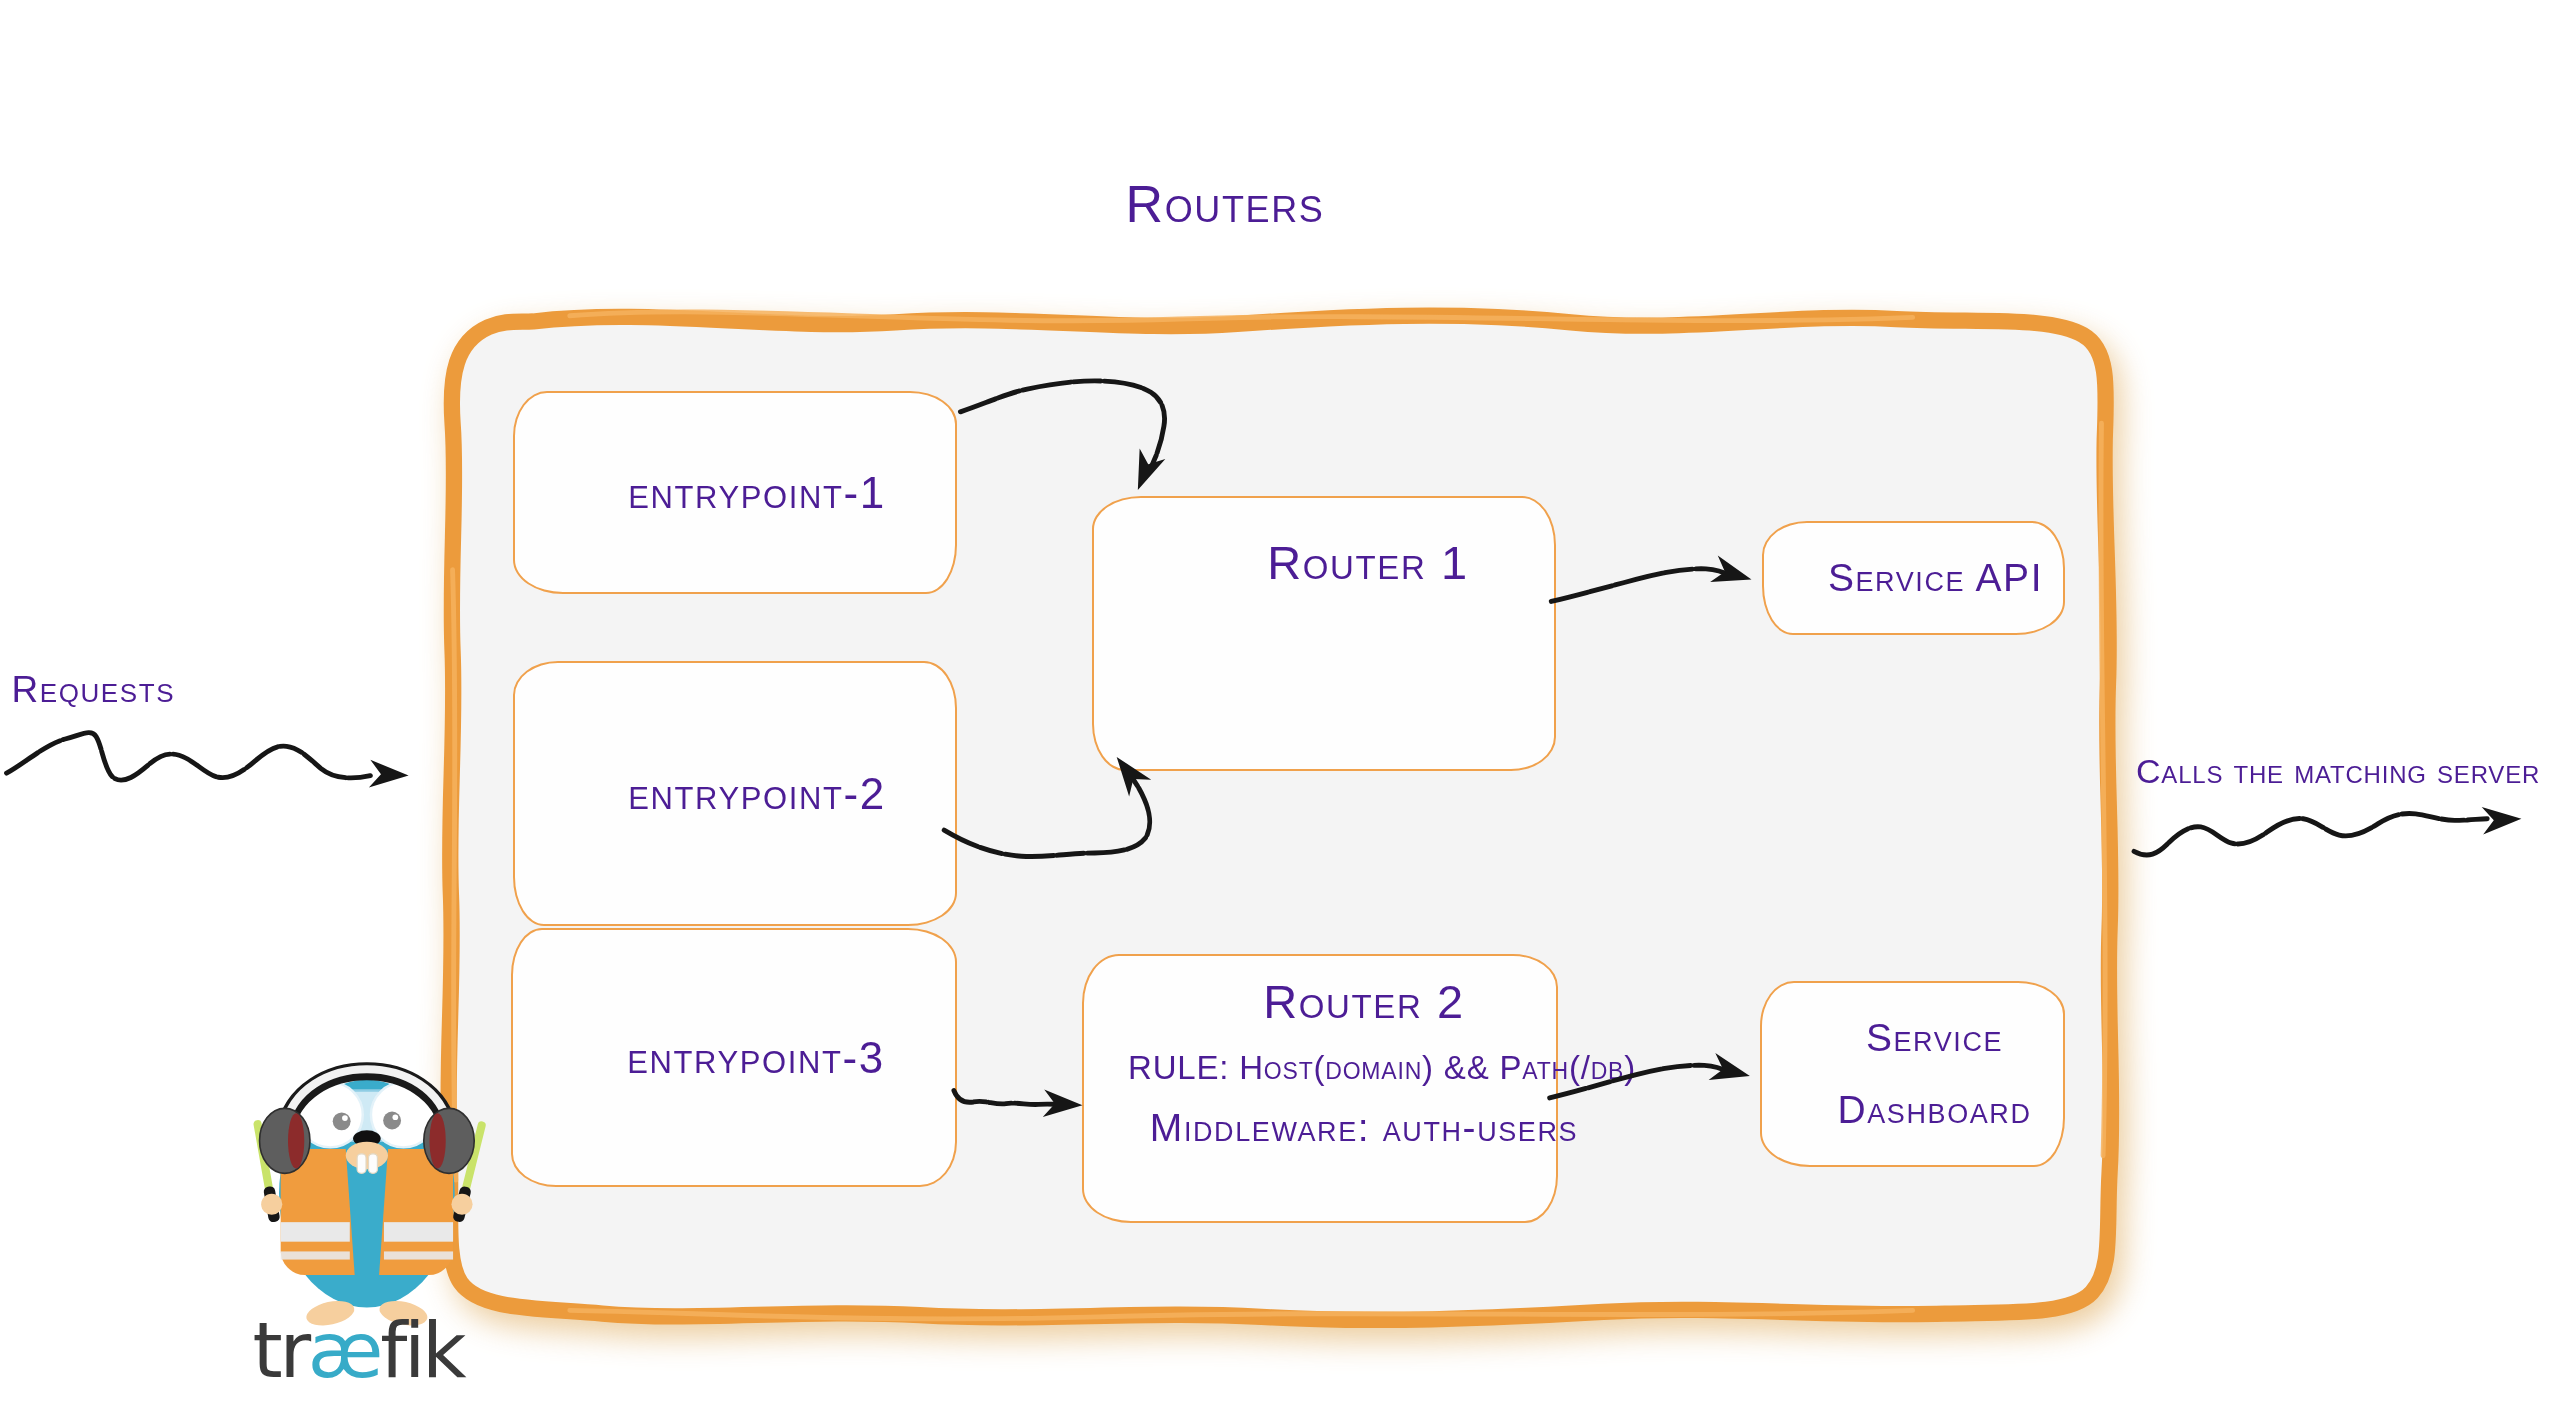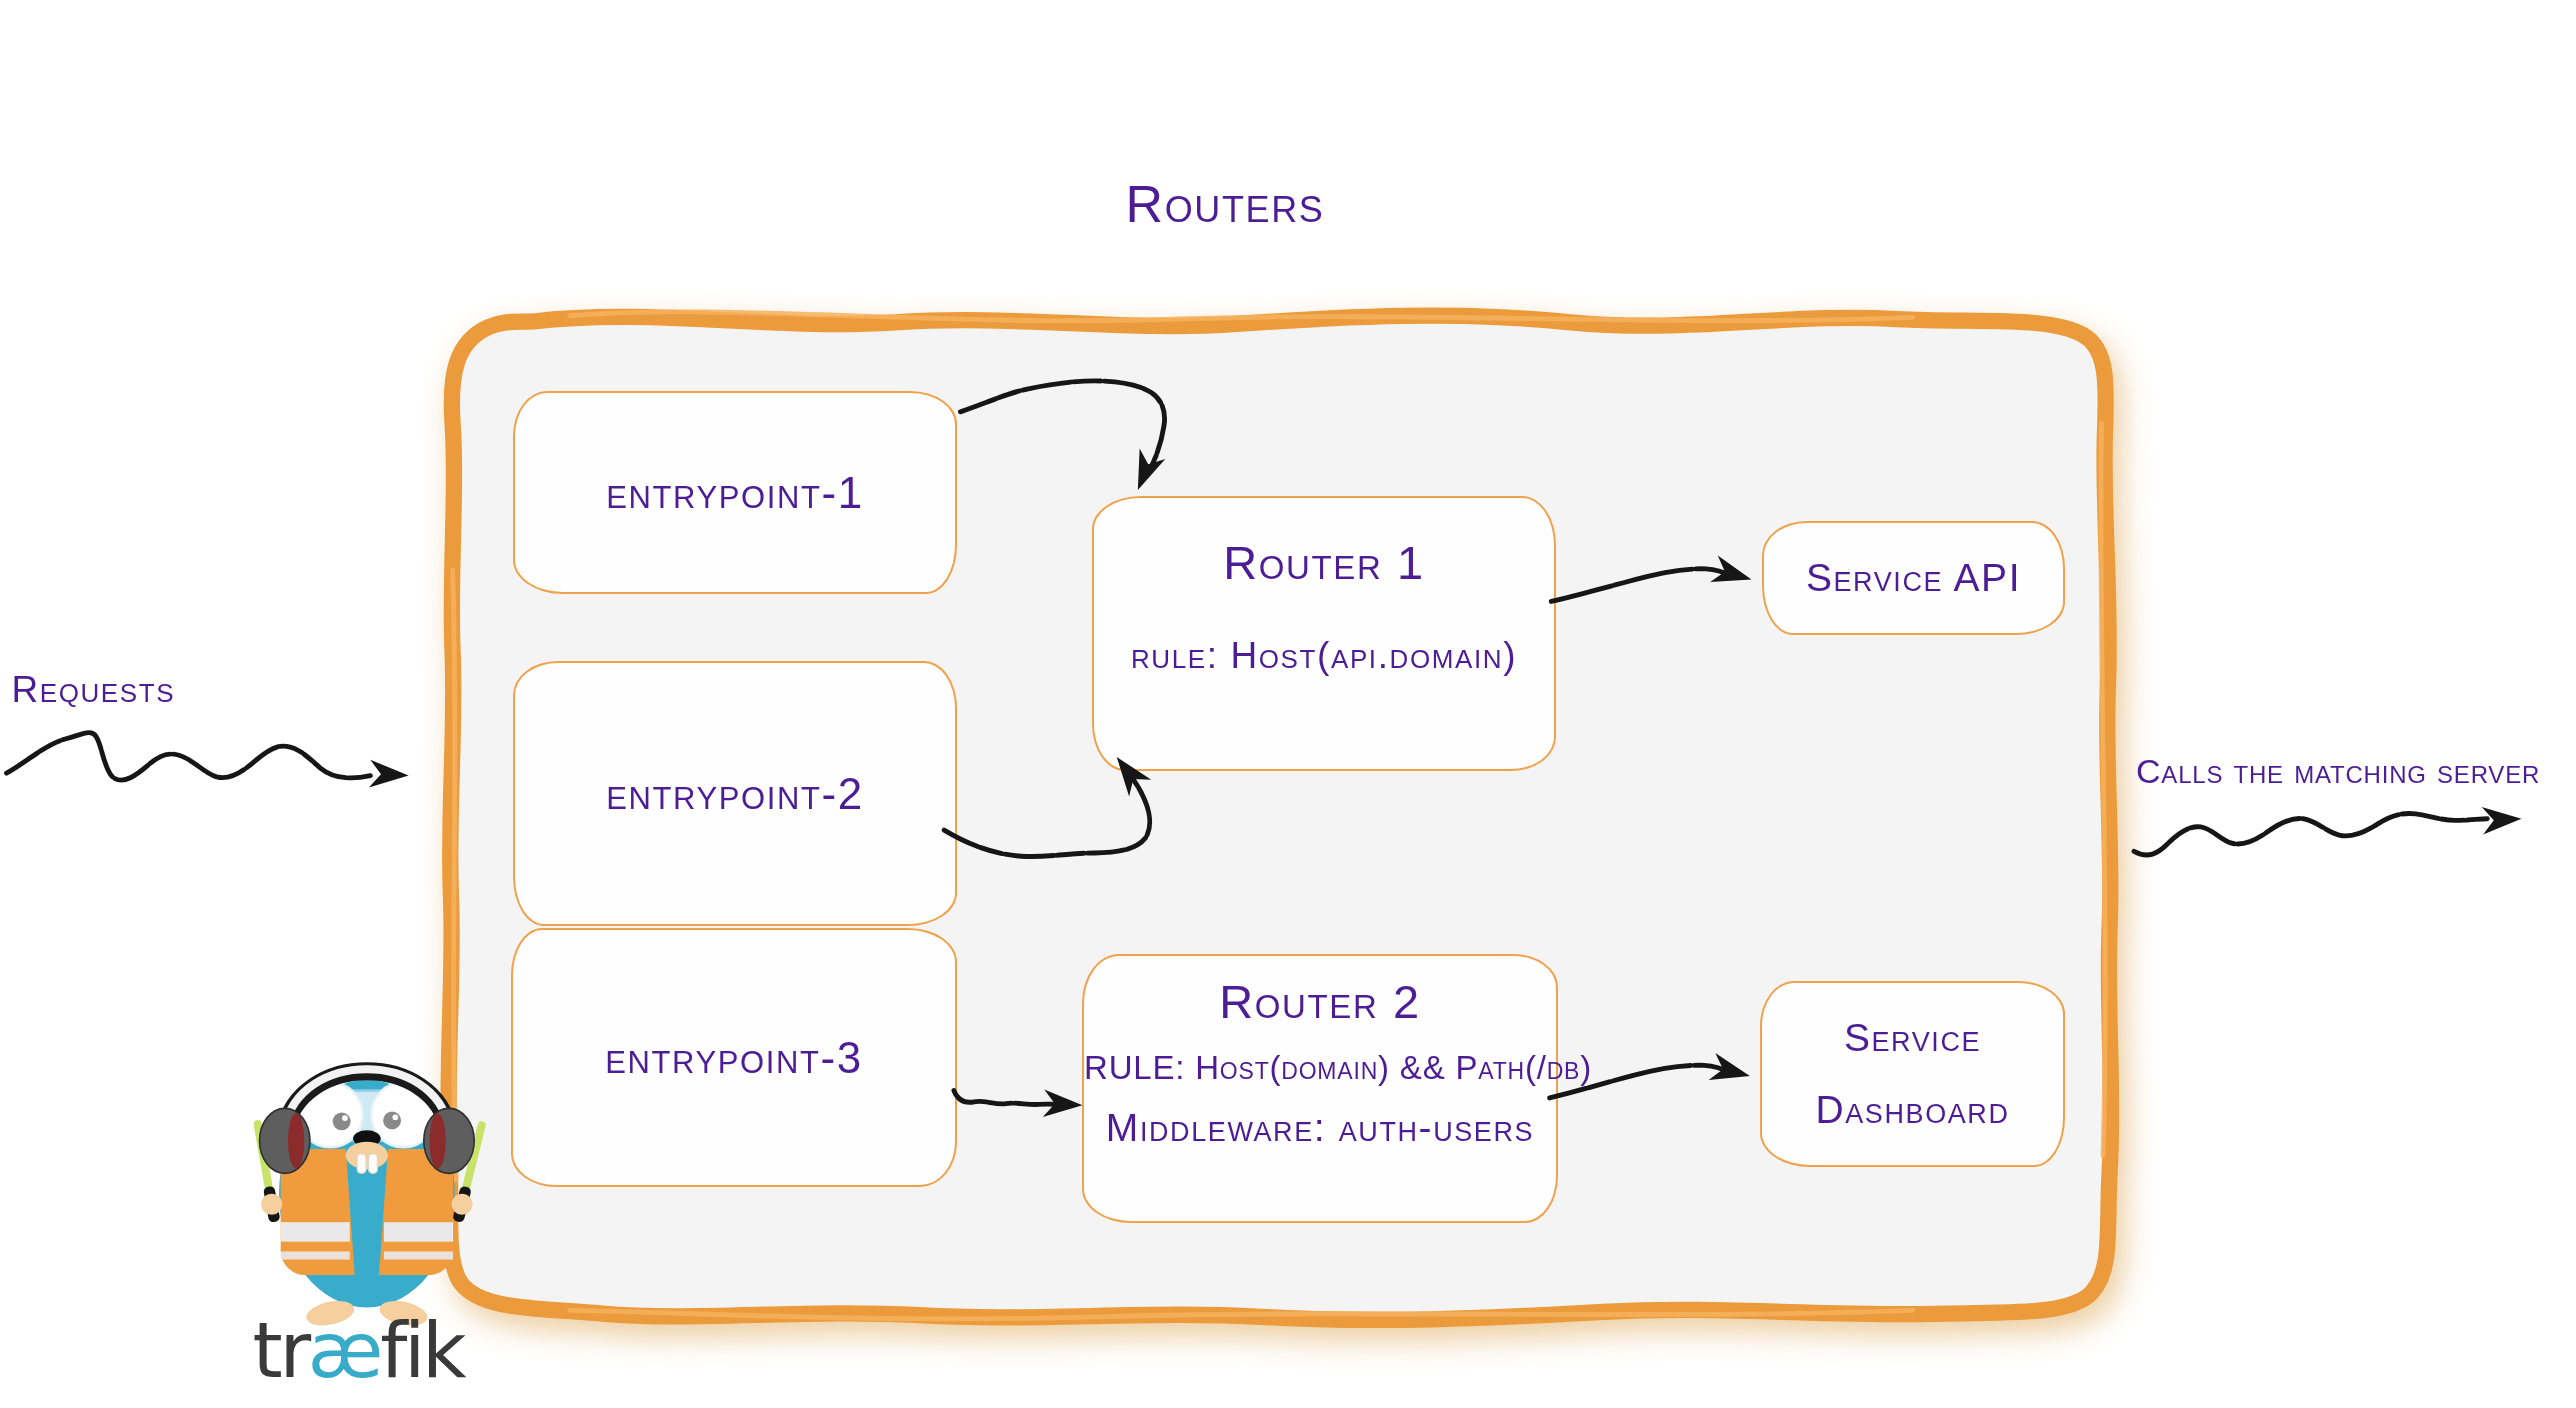--- a/index.html
+++ b/index.html
@@ -3,21 +3,21 @@
 <meta charset="utf-8">
 <style>
   html,body{margin:0;padding:0;background:#ffffff;}
   #canvas{position:relative;width:2576px;height:1408px;background:#ffffff;overflow:hidden;
           font-family:"Liberation Sans",sans-serif;}
   svg{display:block;}
   .layer{position:absolute;left:0;top:0;pointer-events:none;}
   .hand{font-family:"Liberation Sans",sans-serif;font-variant:small-caps;color:#4c1d95;
         letter-spacing:1.6px;white-space:nowrap;}
   
-  .node{position:absolute;background:#fefefe;border:2.4px solid #f0a14c;z-index:2;box-sizing:border-box;}
+  .node{position:absolute;background:#fefefe;border:2.4px solid #f0a14c;z-index:2;box-sizing:border-box;padding-left:44px;}
   .r1{border-radius:34px 47px 31px 50px / 45px 33px 49px 34px;}
   .r2{border-radius:45px 33px 49px 31px / 34px 47px 33px 49px;}
   .r3{border-radius:31px 49px 37px 45px / 47px 34px 45px 33px;}
   .r4{border-radius:49px 34px 45px 33px / 33px 49px 34px 47px;}
   .r5{border-radius:37px 45px 33px 49px / 49px 33px 47px 34px;margin-top:40px;}
   .centerflex{display:flex;align-items:center;justify-content:center;}
   .ep-label{font-size:44px;}
   .router-title{position:absolute;width:100%;text-align:center;font-size:47px;}
   .router-rule1{position:absolute;width:100%;text-align:center;font-size:37px;}
   .router-rule2{position:absolute;width:100%;text-align:center;font-size:33px;letter-spacing:0.8px;}
@@ -83,21 +83,20 @@
   </div>
   <div class="node r2 centerflex" style="left:513px;top:633px;width:444px;height:265px;margin-top:28px;">
     <span class="hand ep-label">entrypoint-2</span>
   </div>
   <div class="node r3 centerflex" style="left:511px;top:928px;width:446px;height:259px;">
     <span class="hand ep-label">entrypoint-3</span>
   </div>
 
   <div class="node r4" style="left:1092px;top:496px;width:464px;height:275px;">
     <div class="hand router-title" style="top:37px;">Router 1</div>
-    <div class="hand router-rule1" style="top:137px;">rule: Host(api.domain)</div>
   </div>
   <div class="node r5" style="left:1082px;top:914px;width:476px;height:269px;">
     <div class="hand router-title" style="top:18px;">Router 2</div>
     <div class="hand router-rule2" style="top:93px;">RULE: Host(domain) &amp;&amp; Path(/db)</div>
     <div class="hand router-mw" style="top:150px;">Middleware: auth-users</div>
   </div>
 
   <div class="node r2 centerflex" style="left:1762px;top:521px;width:303px;height:114px;">
     <span class="hand svc-label">Service API</span>
   </div>

